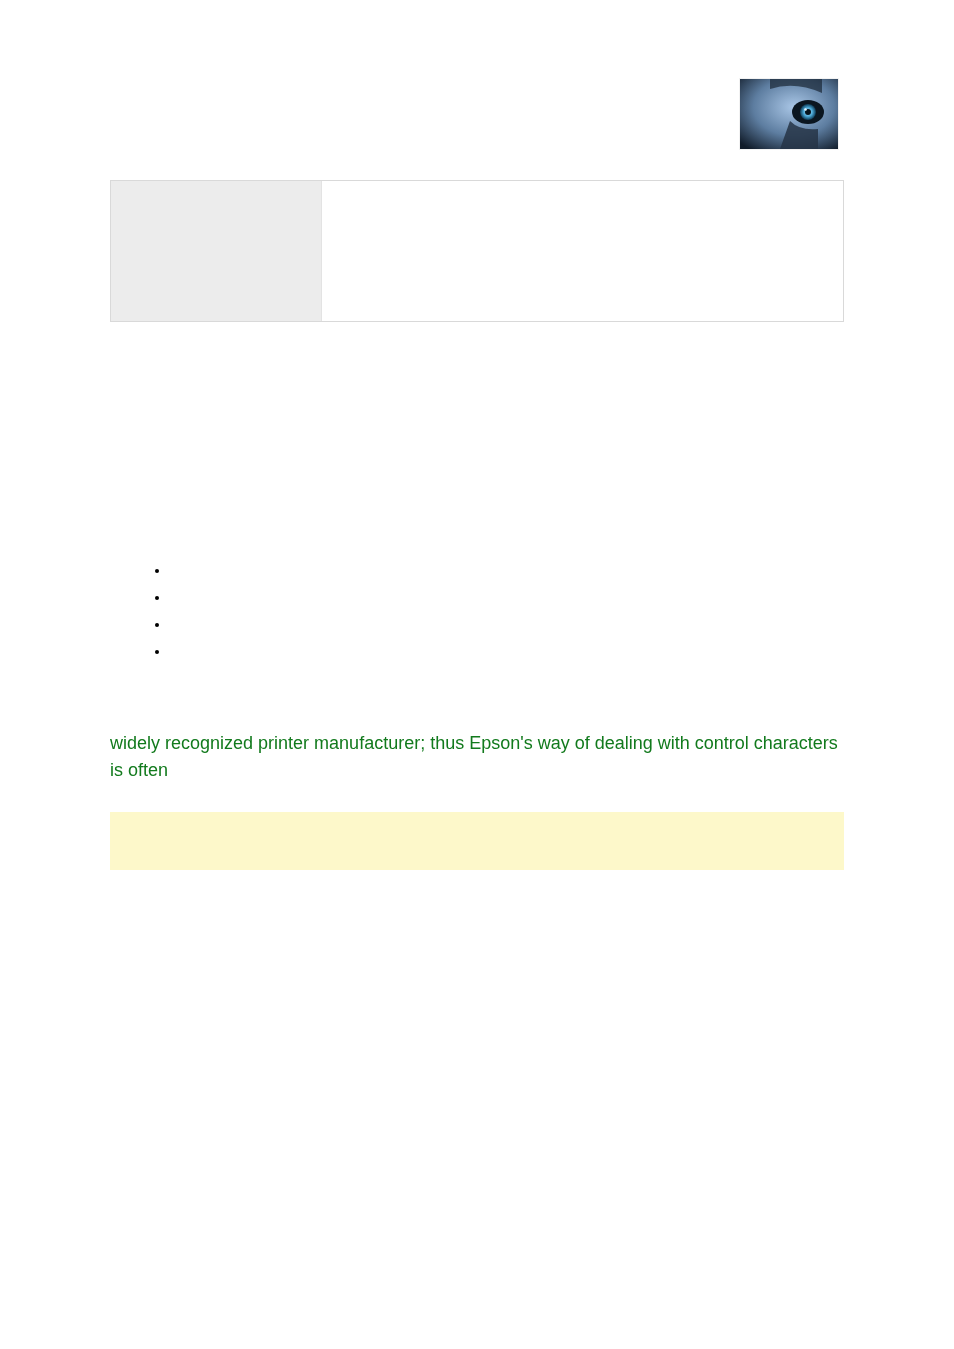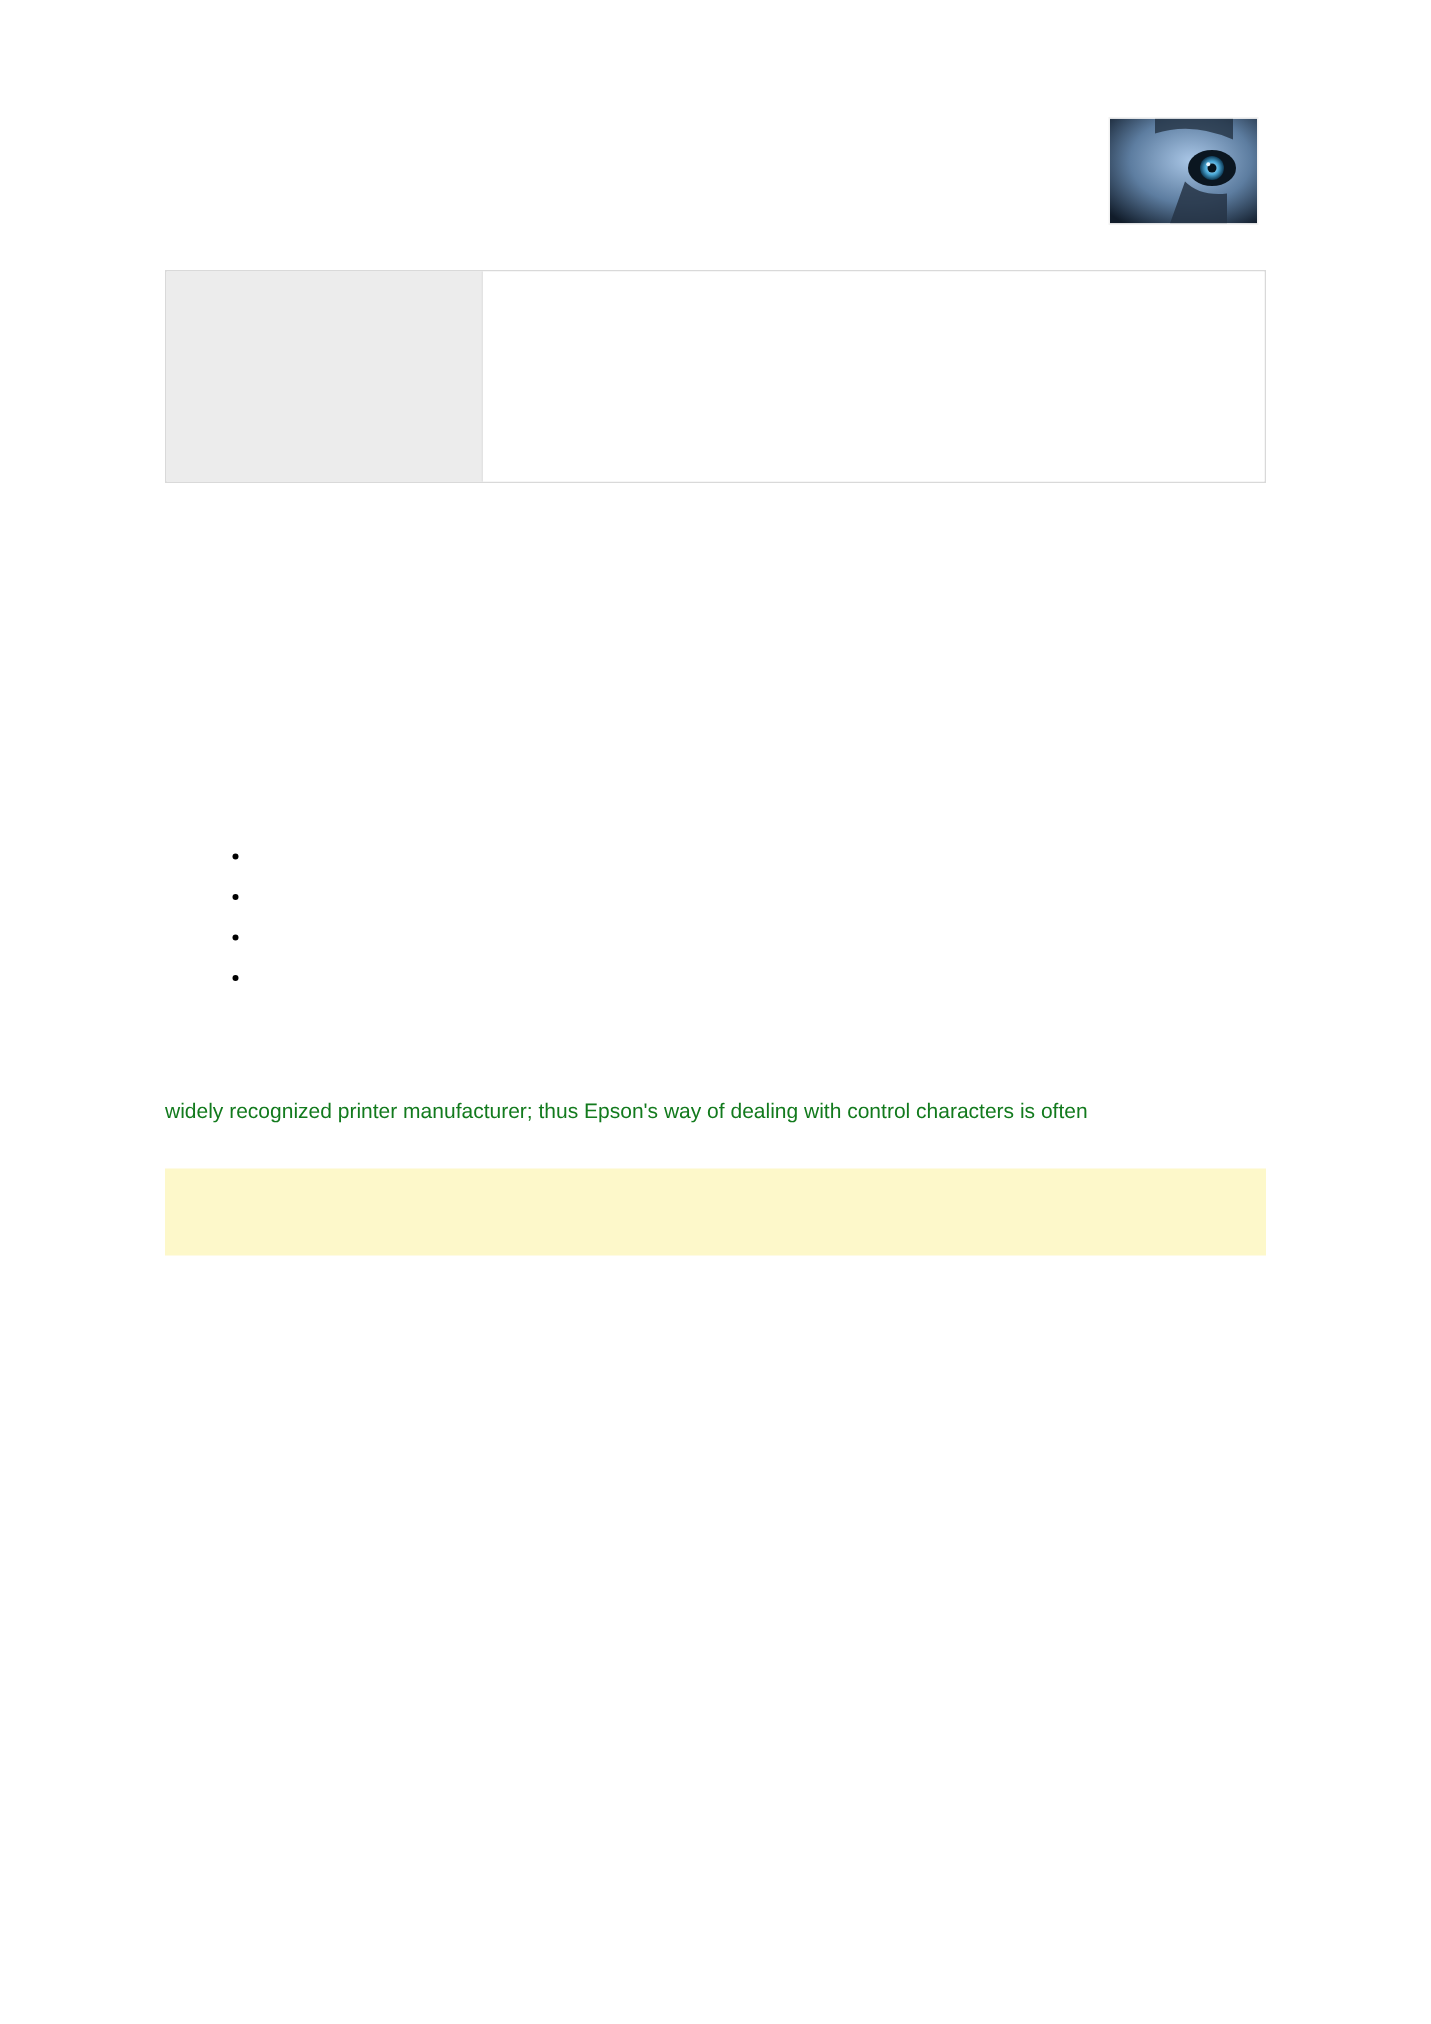--- a/index.html
+++ b/index.html
@@ -58,21 +58,21 @@
   ul.bullets li {
     margin: 0;
     padding: 0 0 9px 0;
     min-height: 18px;
     font-size: 14px;
   }
 
   
   .green-line {
     color: #127a1d;
-    font-size: 14px;
+    font-size: 18px;
     line-height: 1.5;
     margin-top: 60px;
     width: 100%;
   }
 
   
   .hl {
     background: #fdf8ca;
     height: 58px;
     margin-top: 28px;

